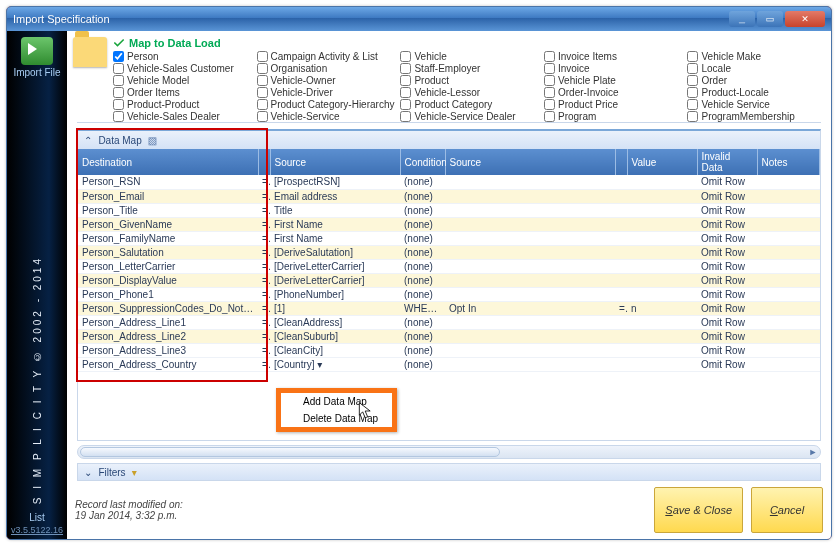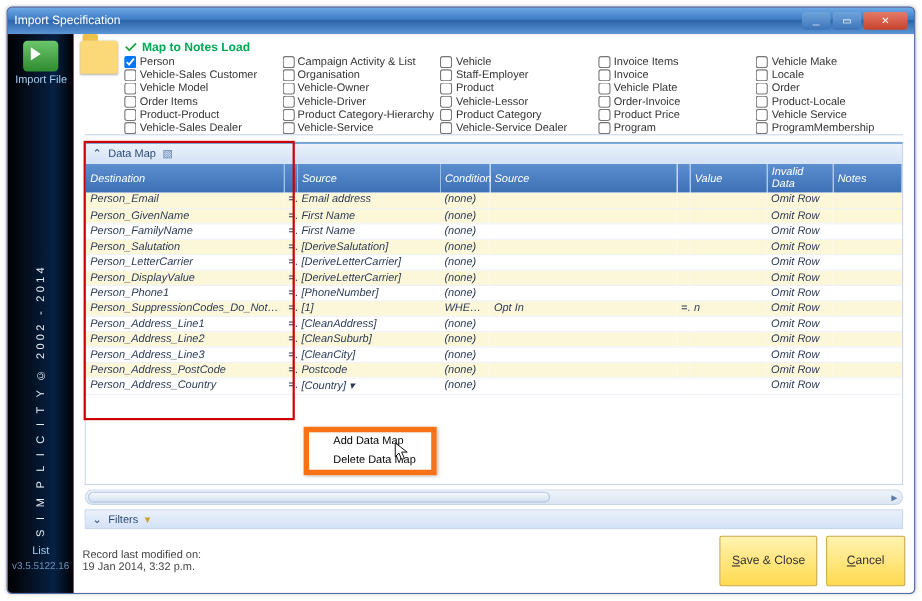--- a/index.html
+++ b/index.html
@@ -1,53 +1,53 @@
 <!DOCTYPE html>
 <html><head>
 <meta charset="utf-8">
 <style>
   * { box-sizing: border-box; font-family: "Segoe UI", Tahoma, sans-serif; }
   body { margin:0; padding:0; width:838px; height:546px; overflow:hidden;
          background:#fff; }
   
   .win { position:absolute; left:6px; top:6px; right:6px; bottom:6px;
          border:1px solid #4a74a8; border-radius:5px; overflow:hidden;
-         background:#ec4899; box-shadow:0 0 3px rgba(0,0,0,0.25);
+         background:#b91c1c; box-shadow:0 0 3px rgba(0,0,0,0.25);
          display:flex; flex-direction:column; }
   .titlebar { height:24px;
       background:linear-gradient(#6da8e6,#3e7ac2 45%,#2b62a8 46%,#5a95d6);
       color:#fff; display:flex; align-items:center; padding:0 6px;
       font-size:11px; }
   .titlebar .title { flex:1; }
   .winbtn { width:26px; height:16px; margin-left:2px; border-radius:3px;
       display:flex; align-items:center; justify-content:center;
       font-size:9px; color:#fff; cursor:pointer; }
   .winbtn.min,.winbtn.max { background:linear-gradient(#6fa4dc,#3c74b8); }
   .winbtn.close { background:linear-gradient(#e37a68,#c8432b); width:40px; }
 
   .body { flex:1; display:flex; min-height:0; }
   
   .left-rail { width:60px;
     background:linear-gradient(90deg,#000,#062144 70%,#000);
     display:flex; flex-direction:column; align-items:center;
     color:#b9d7ff; padding-top:6px; font-size:10px; }
-  .import-tile { width:48px; text-align:right; cursor:pointer;
+  .import-tile { width:48px; text-align:center; cursor:pointer;
     color:#a8cdf3; }
   .import-tile .ic { width:32px; height:28px; margin:0 auto 2px;
     background:linear-gradient(#6cc66c,#2f8b2f); border-radius:4px;
     position:relative; }
   .import-tile .ic:after{content:"";position:absolute;left:7px;top:6px;
     width:0;height:0;border-left:9px solid #fff;border-top:6px solid transparent;
     border-bottom:6px solid transparent;}
   .vertical-brand { flex:1; display:flex; align-items:flex-end;
     justify-content:center; padding-bottom:8px; }
   .vertical-brand span { writing-mode:vertical-rl; transform:rotate(180deg);
     letter-spacing:3px; font-size:10px; color:#e6eef8; }
   .help { font-size:10px; color:#a8cdf3; margin-bottom:2px; cursor:pointer; }
-  .ver  { font-size:9px;  color:#6f91b8; margin-bottom:20px; }
+  .ver  { font-size:9px;  color:#6f91b8; margin-bottom:4px;text-decoration:underline; }
 
   .main { flex:1; display:flex; flex-direction:column; min-width:0;
     background:#fff; }
 
   
   .tool-row { display:flex; gap:6px; padding:6px 6px 0 6px; }
   .folder-ic { width:34px; height:30px; background:#fbd978;
     border-radius:3px 3px 0 0; position:relative; box-shadow:0 1px 2px rgba(0,0,0,.3);}
   .folder-ic:before{content:"";position:absolute;left:2px;top:-6px;width:14px;height:6px;
     background:#f0c14a;border-radius:2px 2px 0 0;}
@@ -74,21 +74,21 @@
   
   .panel { margin:6px 10px 0 10px; border:1px solid #c9d7ea;
     border-top:2px solid #7aa7d8; flex:1; display:flex; flex-direction:column;
     min-height:0; position:relative;}
   .panel-hdr { height:18px;
     background:linear-gradient(#eaf1fb,#d4e2f6);
     font-size:10px; color:#2a4877; display:flex; align-items:center;
     padding:0 6px; gap:6px;}
   .panel-hdr .collapse { cursor:pointer; }
   .panel-hdr .gear { cursor:pointer; color:#5878a8;}
-  .grid-wrap { flex:1; overflow:hidden;font-style:italic; }
+  .grid-wrap { flex:1; overflow:hidden; }
   table.grid { width:100%; border-collapse:collapse; font-size:10px;
     table-layout:fixed;}
   table.grid th { background:linear-gradient(#5c8fd0,#3d70b4);
     color:#fff; font-weight:normal; text-align:left; padding:2px 4px;
     border-right:1px solid #9cbce4; height:16px; position:relative;}
   table.grid td { padding:1px 4px; border-bottom:1px solid #eef2f8;
     color:#2a3a57; height:14px; white-space:nowrap; overflow:hidden;
     text-overflow:ellipsis;}
   table.grid tr.alt td { background:#fdf7d9; }
   .eq { text-align:center; color:#64789a; width:12px;}
@@ -112,21 +112,21 @@
   .hscroll .arrow { position:absolute; top:0; bottom:0; width:14px;
     display:flex; align-items:center; justify-content:center;
     color:#5878a8; font-size:9px; cursor:pointer;}
   .filters-bar { height:18px; margin:4px 10px 0 10px;
     background:linear-gradient(#eaf1fb,#d4e2f6);
     border:1px solid #c9d7ea; font-size:10px; color:#2a4877;
     display:flex; align-items:center; padding:0 6px; gap:6px;}
 
   
   .footer { display:flex; align-items:center; gap:8px;
-    margin:6px 8px 6px 8px; font-size:10px;}
+    margin:6px 8px 6px 8px; font-size:10px;font-style:italic;}
   .footer .info { flex:1; color:#444;}
   .btn { background:linear-gradient(#fff3b0,#ffd94f);
     border:1px solid #caa63a; border-radius:2px; padding:16px 10px;
     font-size:11px; color:#333; cursor:pointer; min-width:72px;
     text-align:center;}
   .btn u { text-decoration:underline; }
 </style>
 </head>
 <body>
 
@@ -152,21 +152,21 @@
     </div>
 
     <div class="main">
       <div class="tool-row">
         <div class="folder-ic"></div>
         <div class="chk-area">
           <div class="chk-title">
             <svg viewBox="0 0 16 16">
                 <path fill="#19a53d" d="M6 13L1 8l1.5-1.5L6 10l7.5-7.5L15 4z"></path>
               </svg>
-            <span>Map to Notes Load</span>
+            <span>Map to Data Load</span>
           </div>
           <div class="chk-grid" id="chk-grid">
               <label class="chk-item">
                 <input type="checkbox" checked="" style="">
                 <span>Person</span>
               </label>
               <label class="chk-item">
                 <input type="checkbox" style="">
                 <span>Campaign Activity &amp; List</span>
               </label>
@@ -314,24 +314,46 @@
                   <th>Source</th>
                   <th>Condition</th>
                   <th>Source</th>
                   <th></th>
                   <th>Value</th>
                   <th>Invalid Data</th>
                   <th>Notes</th>
                 </tr>
               </thead>
               <tbody>
+                <tr>
+                  <td>Person_RSN</td>
+                  <td class="eq">=</td>
+                  <td>[ProspectRSN]</td>
+                  <td>(none)</td>
+                  <td></td>
+                  <td class="eq"></td>
+                  <td></td>
+                  <td>Omit Row</td>
+                  <td></td>
+                </tr>
                 <tr class="alt">
                   <td>Person_Email</td>
                   <td class="eq">=</td>
                   <td>Email address</td>
+                  <td>(none)</td>
+                  <td></td>
+                  <td class="eq"></td>
+                  <td></td>
+                  <td>Omit Row</td>
+                  <td></td>
+                </tr>
+                <tr>
+                  <td>Person_Title</td>
+                  <td class="eq">=</td>
+                  <td>Title</td>
                   <td>(none)</td>
                   <td></td>
                   <td class="eq"></td>
                   <td></td>
                   <td>Omit Row</td>
                   <td></td>
                 </tr>
                 <tr class="alt">
                   <td>Person_GivenName</td>
                   <td class="eq">=</td>
@@ -428,31 +450,20 @@
                   <td></td>
                   <td class="eq"></td>
                   <td></td>
                   <td>Omit Row</td>
                   <td></td>
                 </tr>
                 <tr>
                   <td>Person_Address_Line3</td>
                   <td class="eq">=</td>
                   <td>[CleanCity]</td>
-                  <td>(none)</td>
-                  <td></td>
-                  <td class="eq"></td>
-                  <td></td>
-                  <td>Omit Row</td>
-                  <td></td>
-                </tr>
-                <tr class="alt">
-                  <td>Person_Address_PostCode</td>
-                  <td class="eq">=</td>
-                  <td>Postcode</td>
                   <td>(none)</td>
                   <td></td>
                   <td class="eq"></td>
                   <td></td>
                   <td>Omit Row</td>
                   <td></td>
                 </tr>
                 <tr>
                   <td>Person_Address_Country</td>
                   <td class="eq">=</td>

